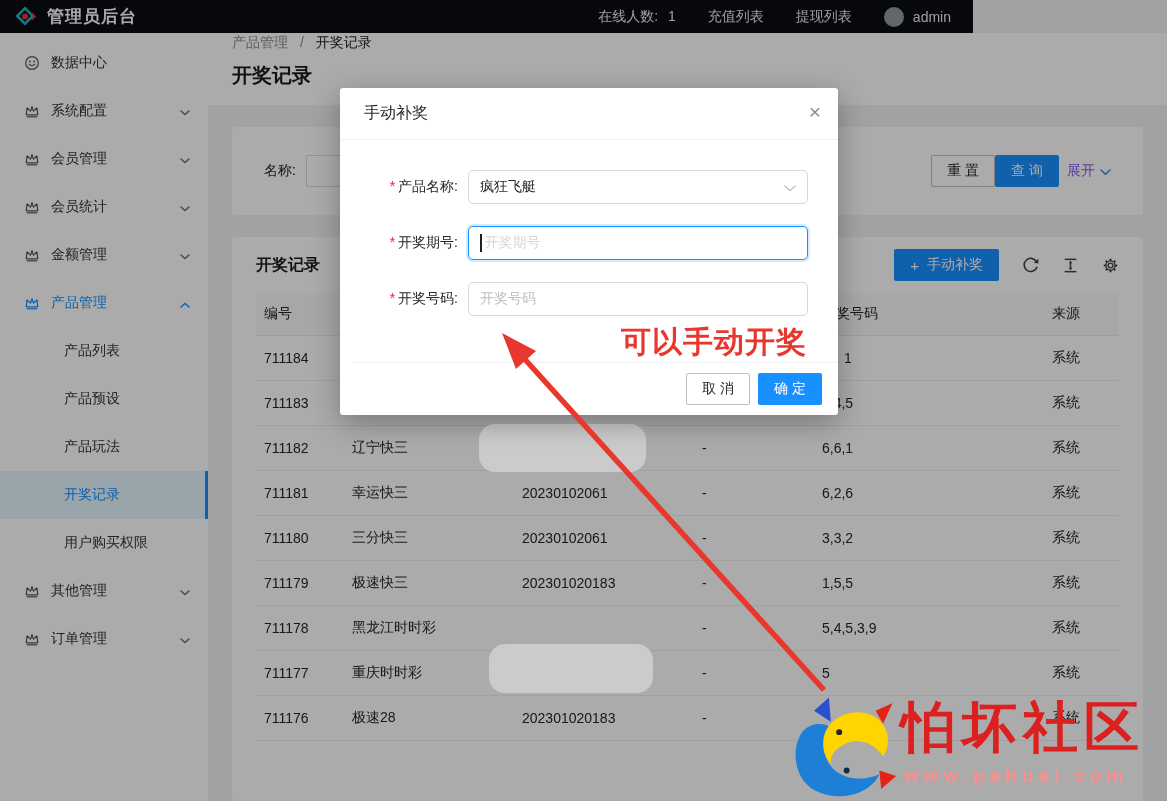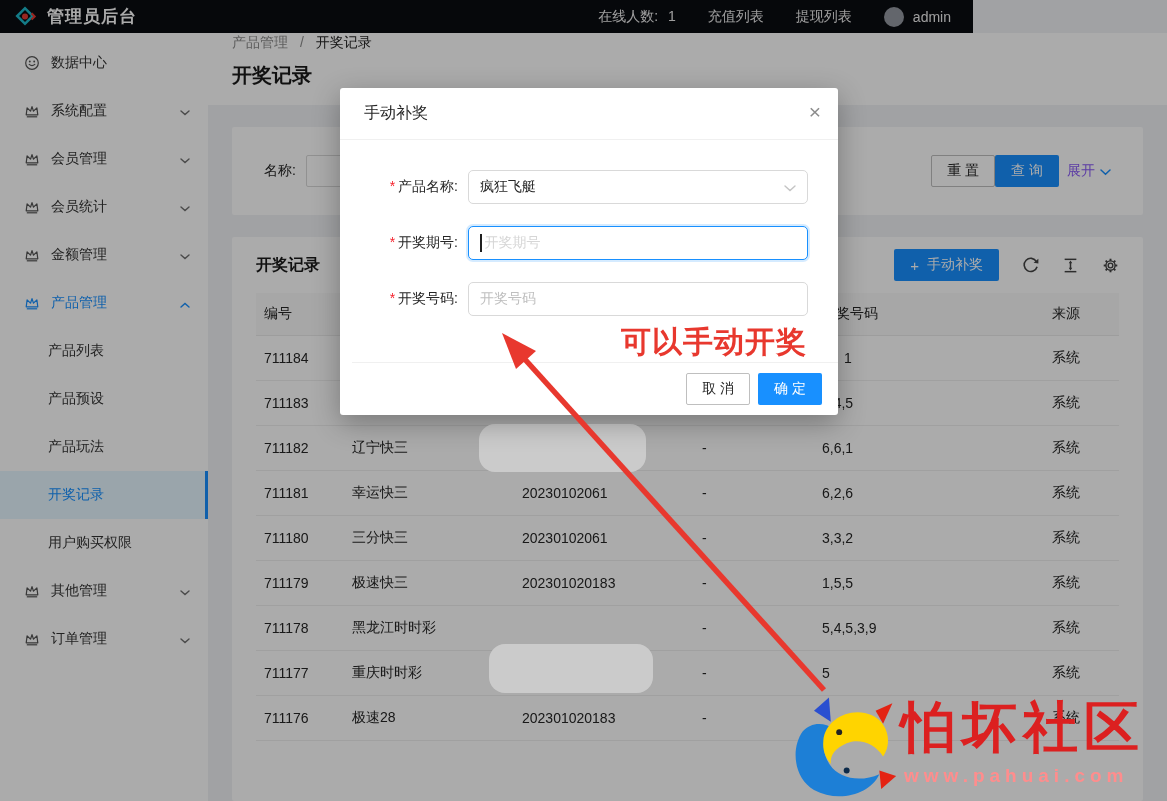--- a/index.html
+++ b/index.html
@@ -16,21 +16,21 @@
   .avatar { width:20px; height:20px; border-radius:50%; background:#9499a1; }
 
   
   .layout { position:absolute; top:33px; left:0; width:1167px; bottom:0; display:flex; }
   .sidebar { width:208px; background:#fff; flex-shrink:0; padding-top:6px; box-shadow:2px 0 6px rgba(0,21,41,.08); }
   .menu-item { height:48px; display:flex; align-items:center; padding:0 18px 0 24px; color:#333; cursor:pointer; }
   .mi-icon { width:16px; height:16px; margin-right:11px; color:#545454; flex-shrink:0; }
   .menu-item .chev { margin-left:auto; color:#707070; }
   .menu-item.parent-active { color:#1890ff; }
   .menu-item.parent-active .mi-icon, .menu-item.parent-active .chev { color:#1890ff; }
-  .menu-sub { height:48px; display:flex; align-items:center; padding-left:48px; color:#333; cursor:pointer; }
+  .menu-sub { height:48px; display:flex; align-items:center; padding-left:64px; color:#333; cursor:pointer; }
   .menu-sub.selected { background:#e6f7ff; color:#1890ff; border-right:3px solid #1890ff; }
 
   .content { flex:1; display:flex; flex-direction:column; background:#f0f2f5; overflow:hidden; }
   .page-head { background:#fff; padding:1px 24px 16px; }
   .breadcrumb { font-size:14px; color:#8c8c8c; }
   .crumb-sep { margin:0 8px; color:#8c8c8c; }
   .crumb-current { color:#262626; }
   .page-title { font-size:20px; font-weight:700; color:#1a1a1a; margin-top:10px; }
 
   

